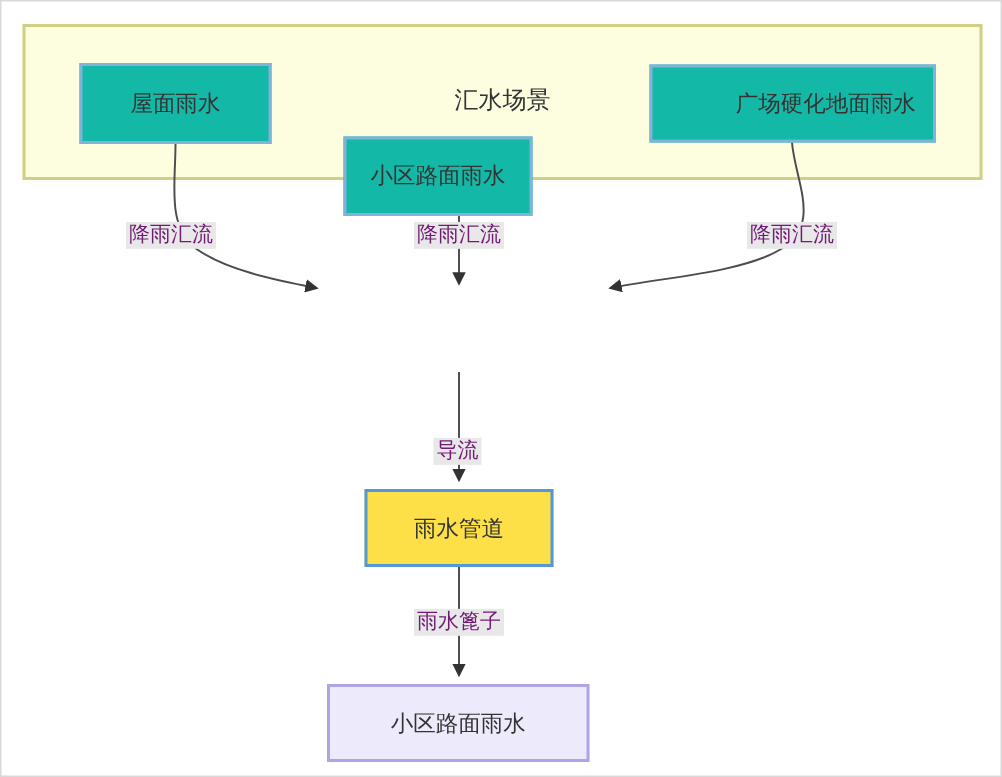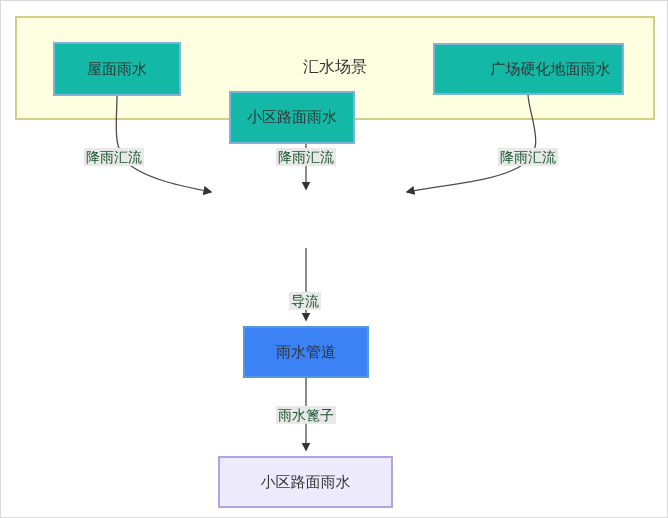--- a/index.html
+++ b/index.html
@@ -59,33 +59,33 @@
   .node-roof   { left: 52px;  top: 41px; width: 128px; height: 54px; }
   .node-road   { left: 228px; top: 42px; width: 126px; height: 53px; margin-top: 48px; }
   .node-plaza  { left: 432px; top: 42px; width: 191px; height: 52px; padding-left: 44px; }
   .node-hopper {
     left: 213px; top: 194px; width: 184px; height: 53px;
     background: #fdf3c8;
     border: 2px solid #dfc45f;
   }
   .node-pipe {
     left: 242px; top: 325px; width: 126px; height: 52px;
-    background: #3b82f6;
+    background: #fde047;
     border: 2px solid #5598d7;
   }
   .node-pretreat {
     left: 217px; top: 455px; width: 175px; height: 52px;
     background: #edeafb;
     border: 2px solid #b0a4e6;
   }
   .edge-label {
     position: absolute;
     transform: translate(-50%, -50%);
     background: #e8e8e8;
-    color: #14532d;
+    color: #701a75;
     font-size: 14px;
     line-height: 1.3;
     padding: 0 2px;
     white-space: nowrap;
   }
   .lbl-rain1 { left: 113px; top: 156px; }
   .lbl-rain2 { left: 305px; top: 156px; }
   .lbl-rain3 { left: 527px; top: 156px; }
   .lbl-divert { left: 304px; top: 300px; }
   .lbl-convey { left: 305px; top: 414px; }

